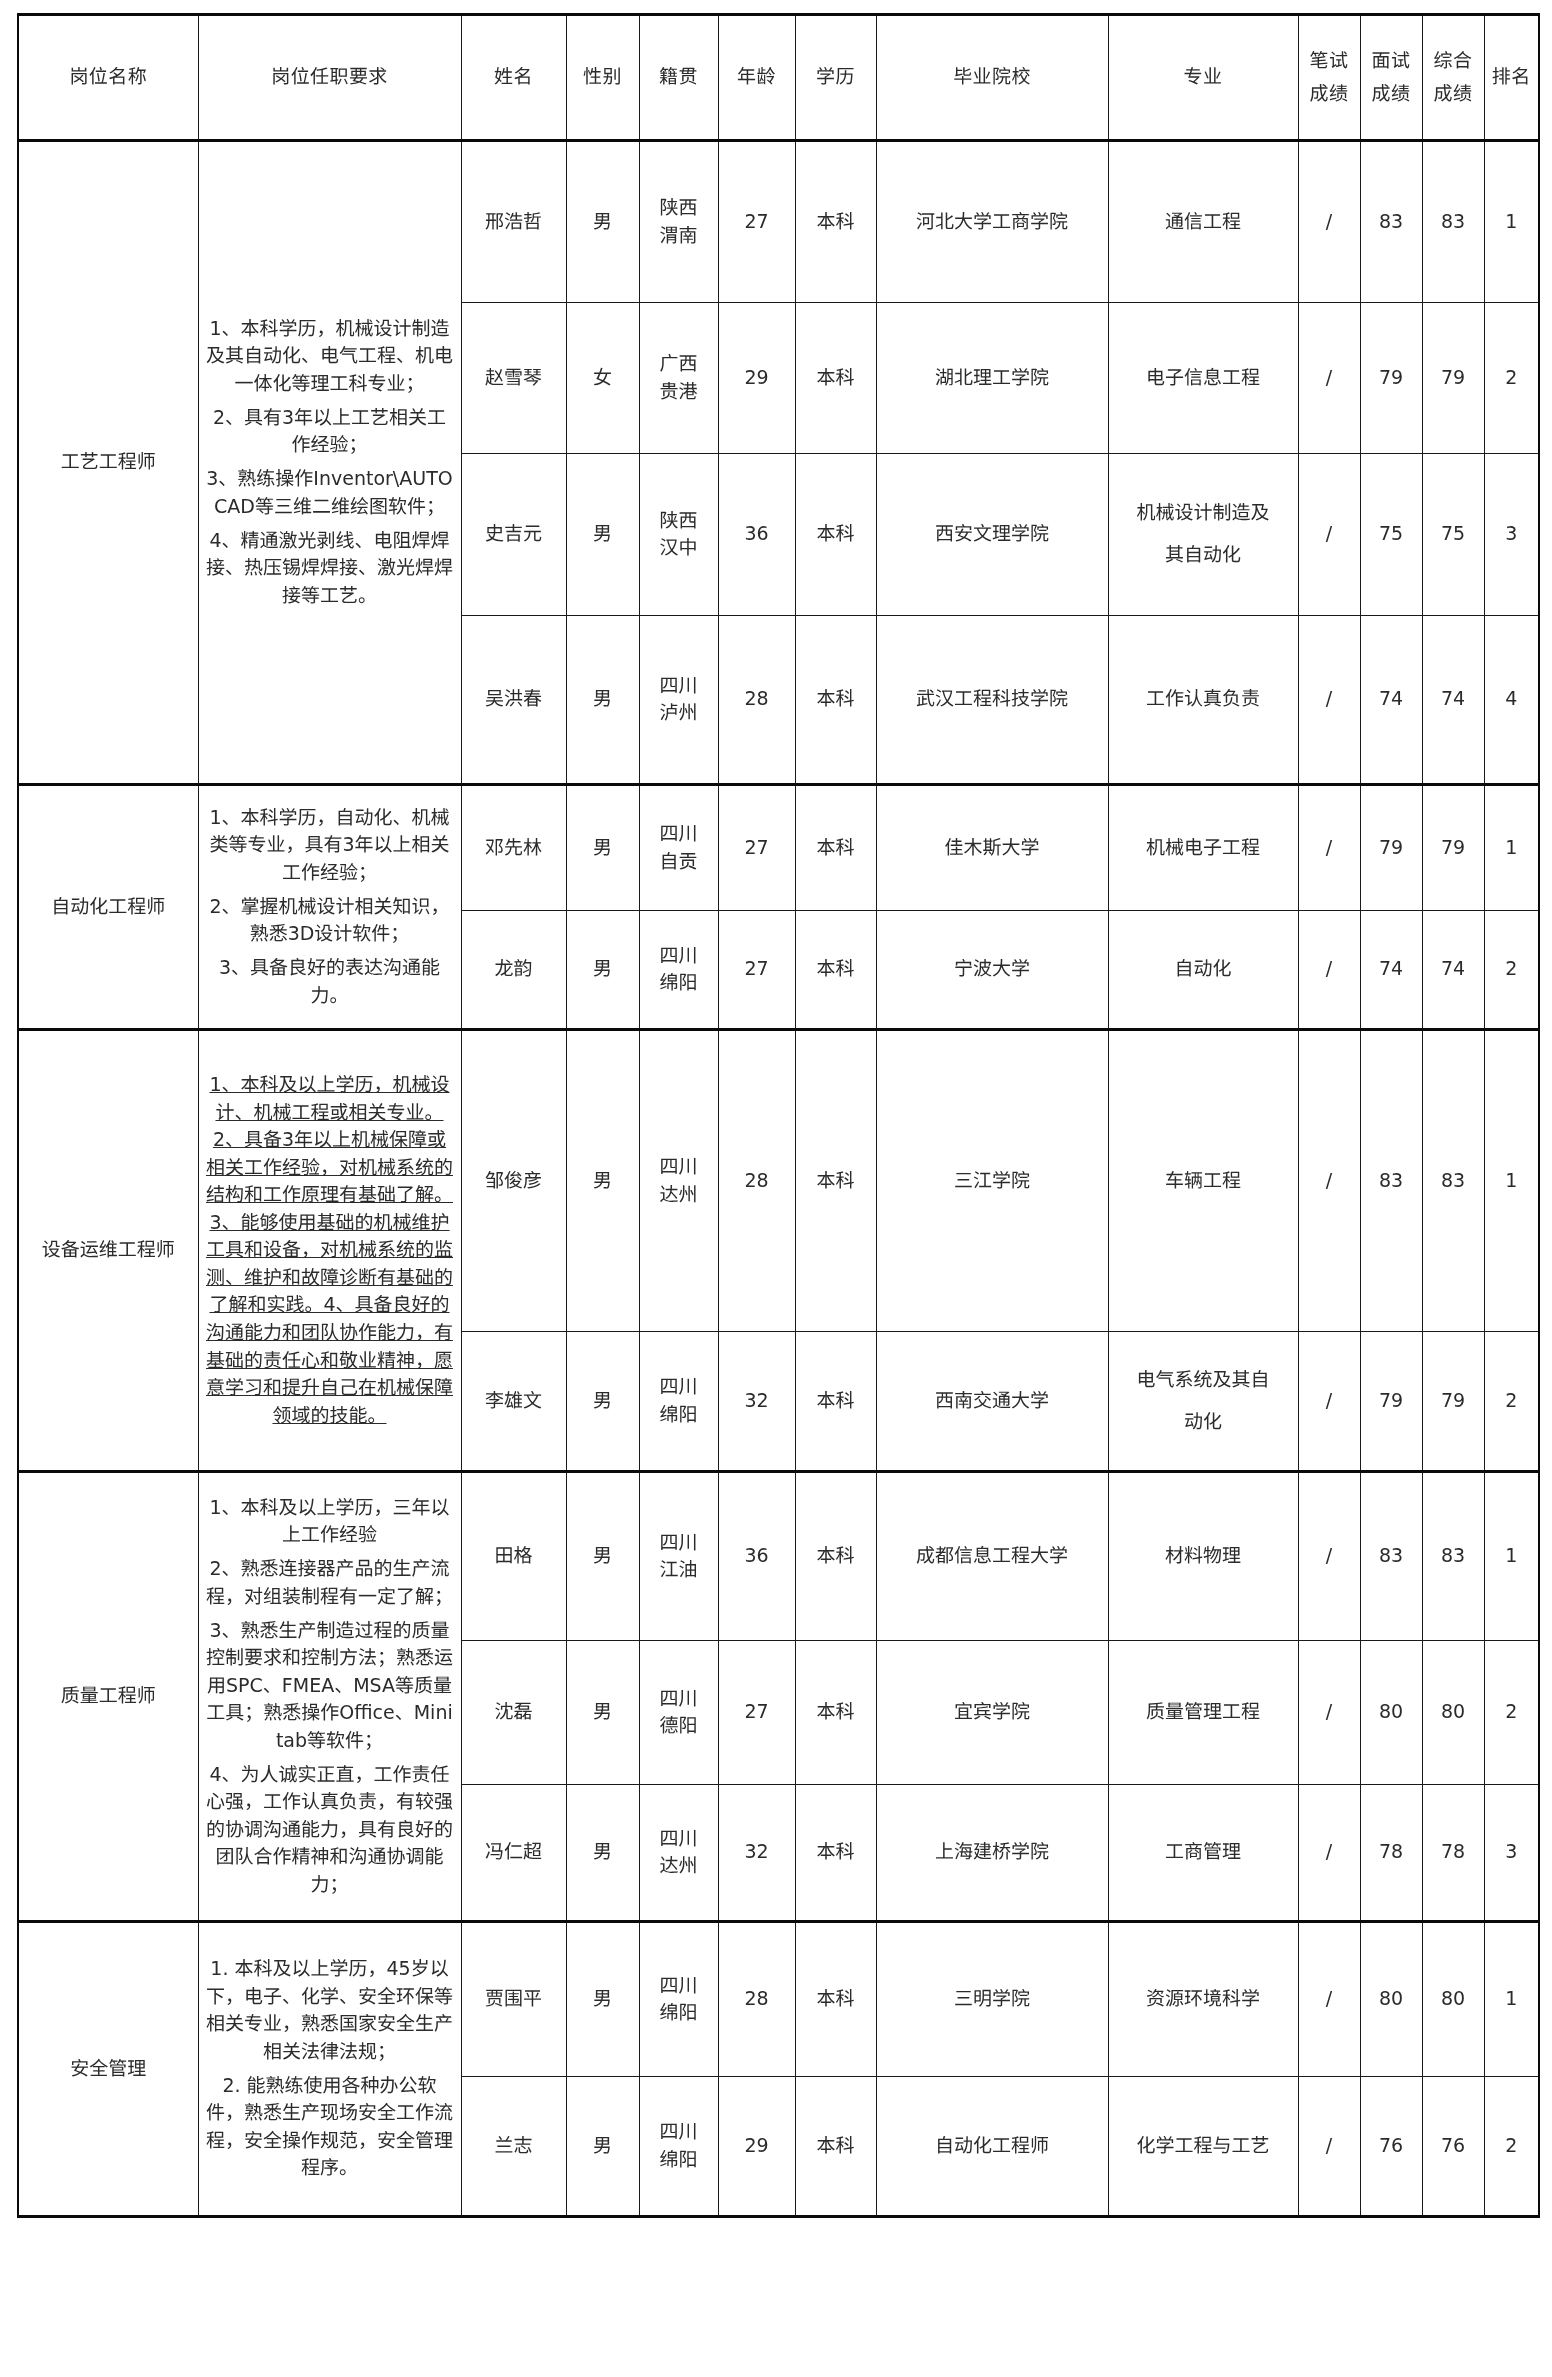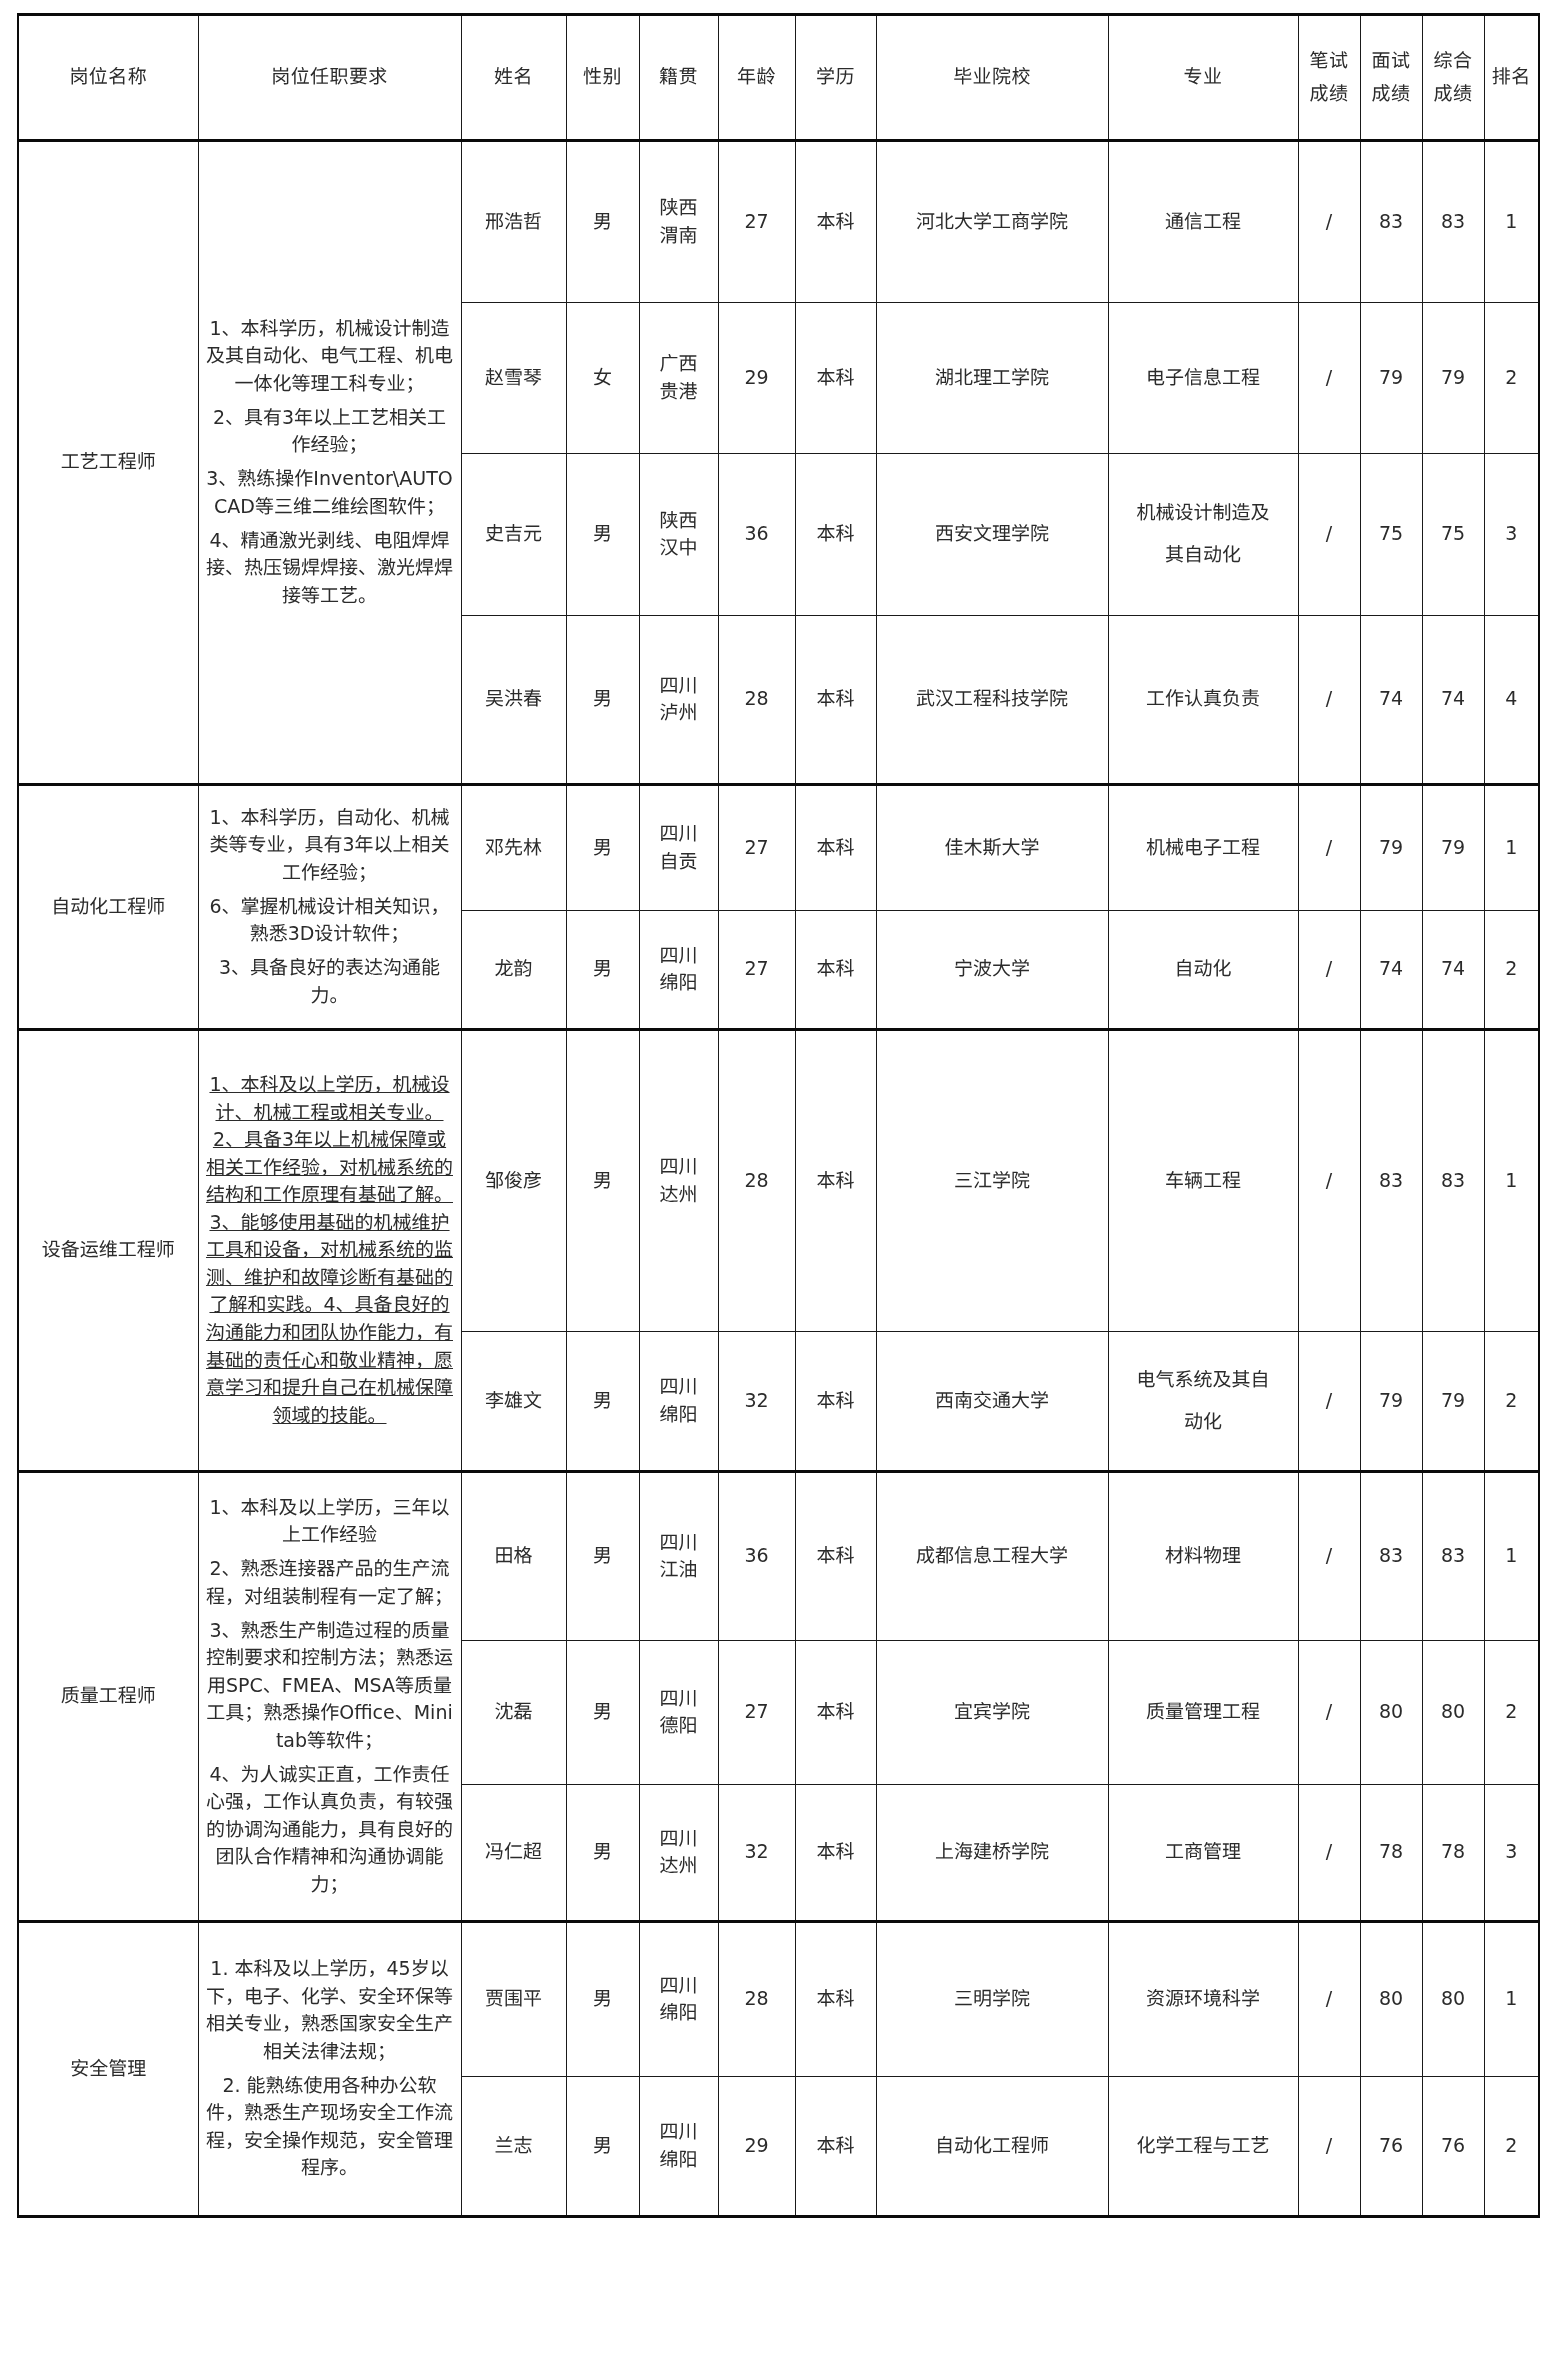--- a/index.html
+++ b/index.html
@@ -215,21 +215,21 @@
           <td class="major">工作认真负责</td>
           <td class="slash">/</td>
           <td class="num">74</td>
           <td class="num">74</td>
           <td class="num">4</td>
         </tr>
         <tr class="group-start" style="height: 126px;">
           <td class="post" rowspan="2">自动化工程师</td>
           <td class="req" rowspan="2">
             <p>1、本科学历，自动化、机械类等专业，具有3年以上相关工作经验；</p>
-            <p>6、掌握机械设计相关知识，熟悉3D设计软件；</p>
+            <p>2、掌握机械设计相关知识，熟悉3D设计软件；</p>
             <p>3、具备良好的表达沟通能力。</p>
           </td>
           <td>邓先林</td>
           <td>男</td>
           <td class="native">
             <span>四川</span>
             <span>自贡</span>
           </td>
           <td class="num">27</td>
           <td>本科</td>

